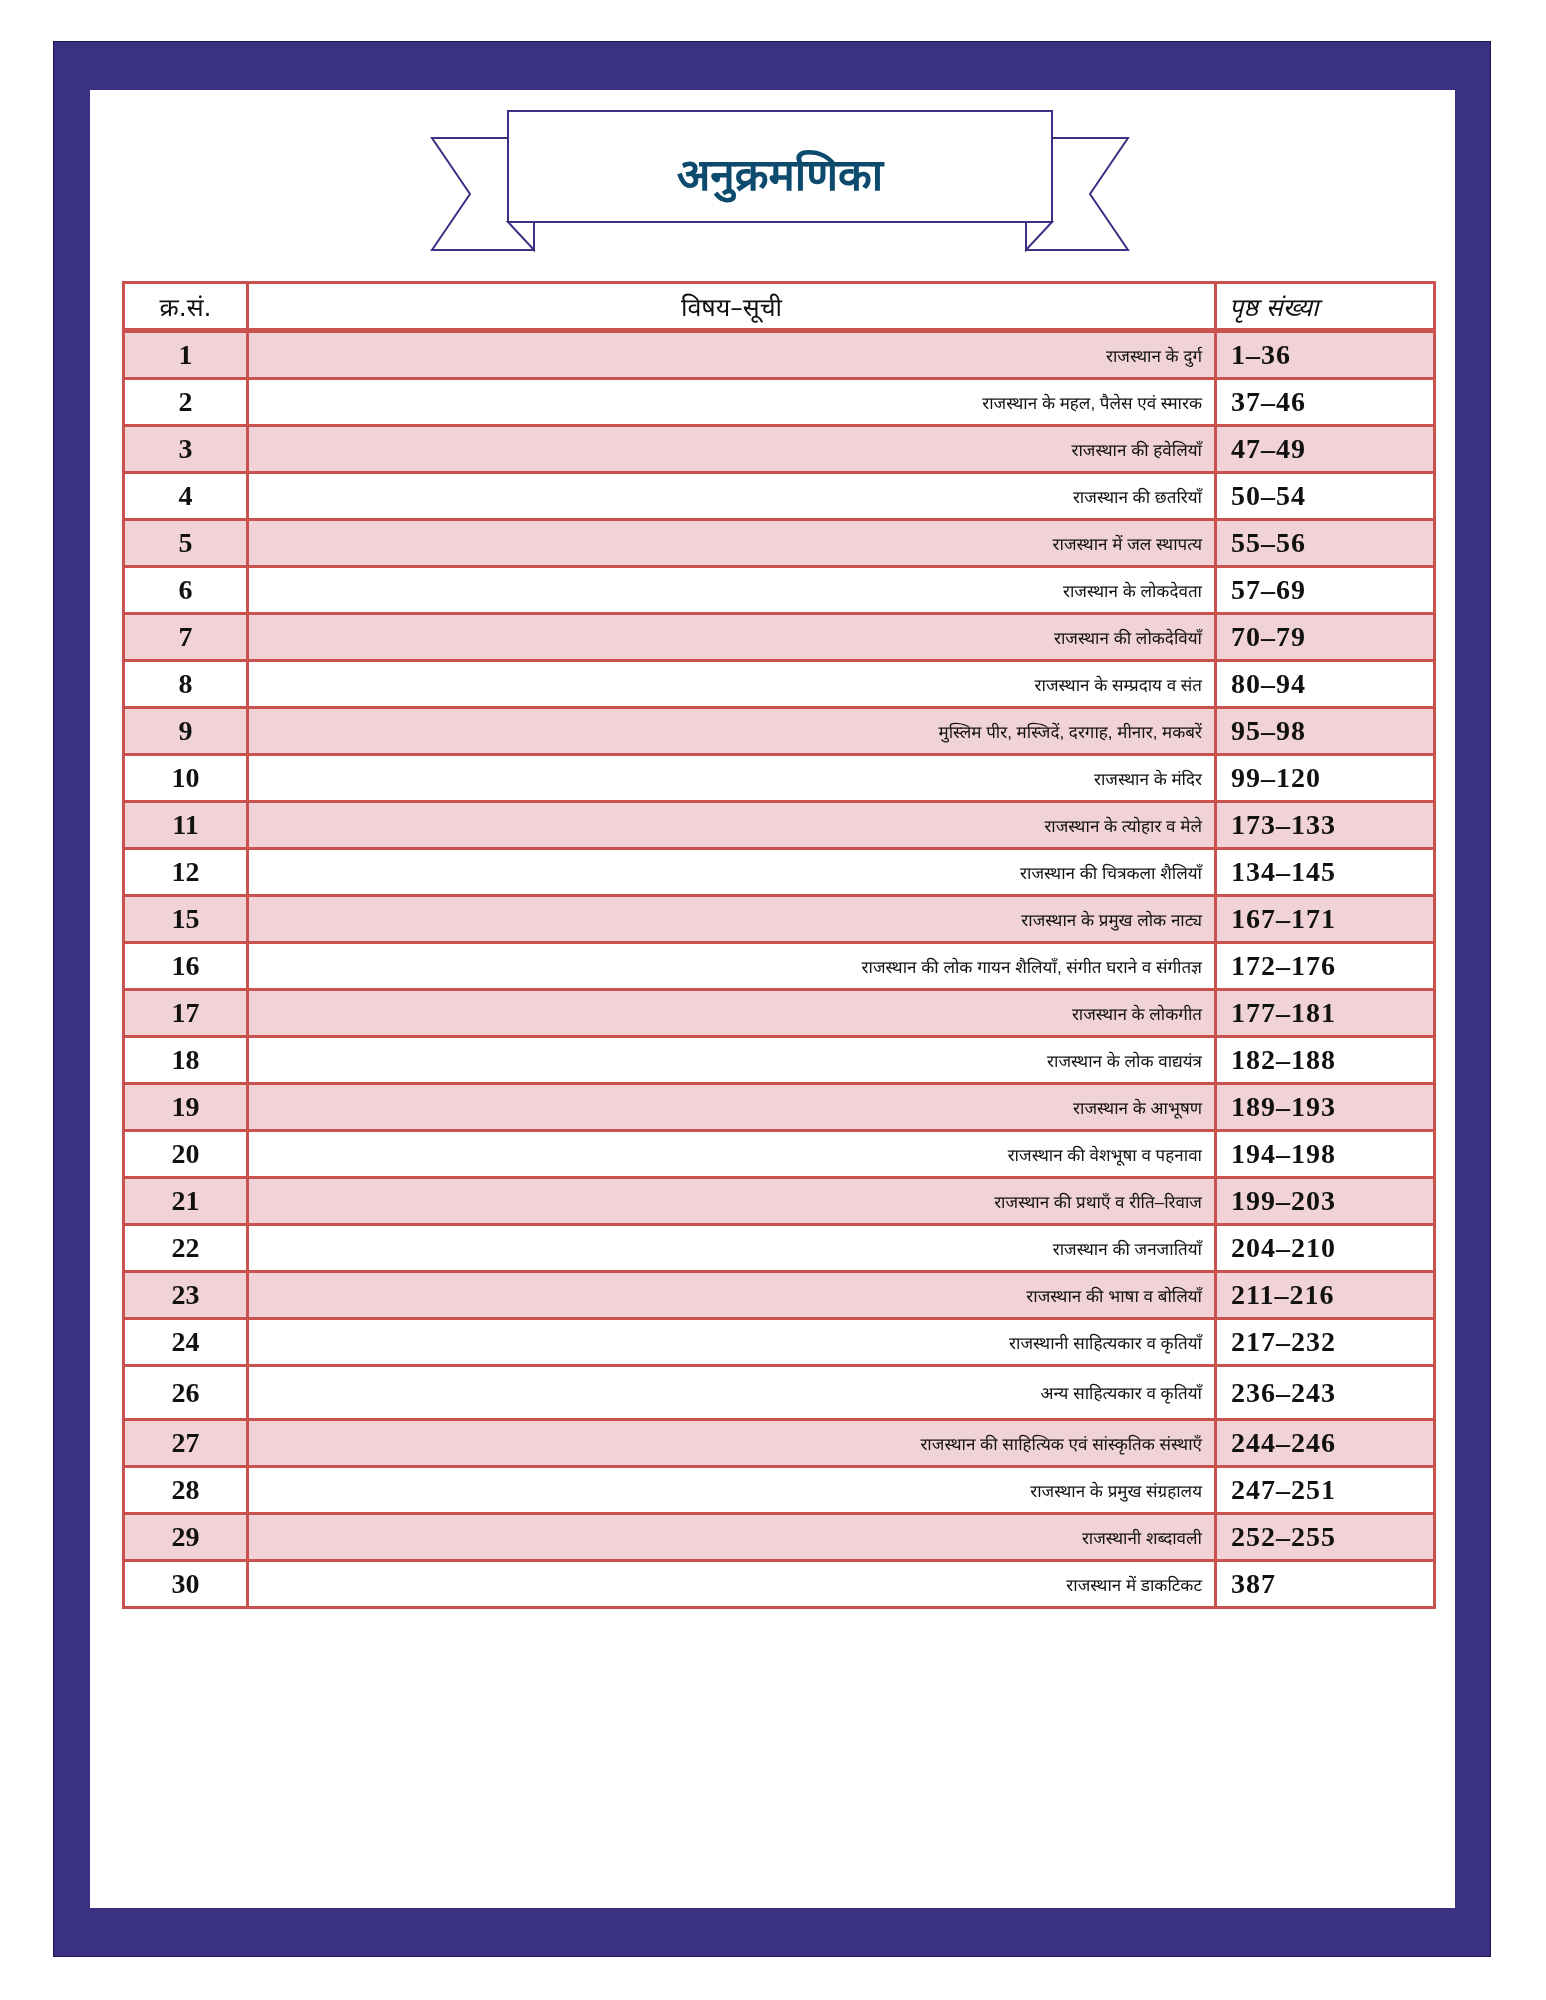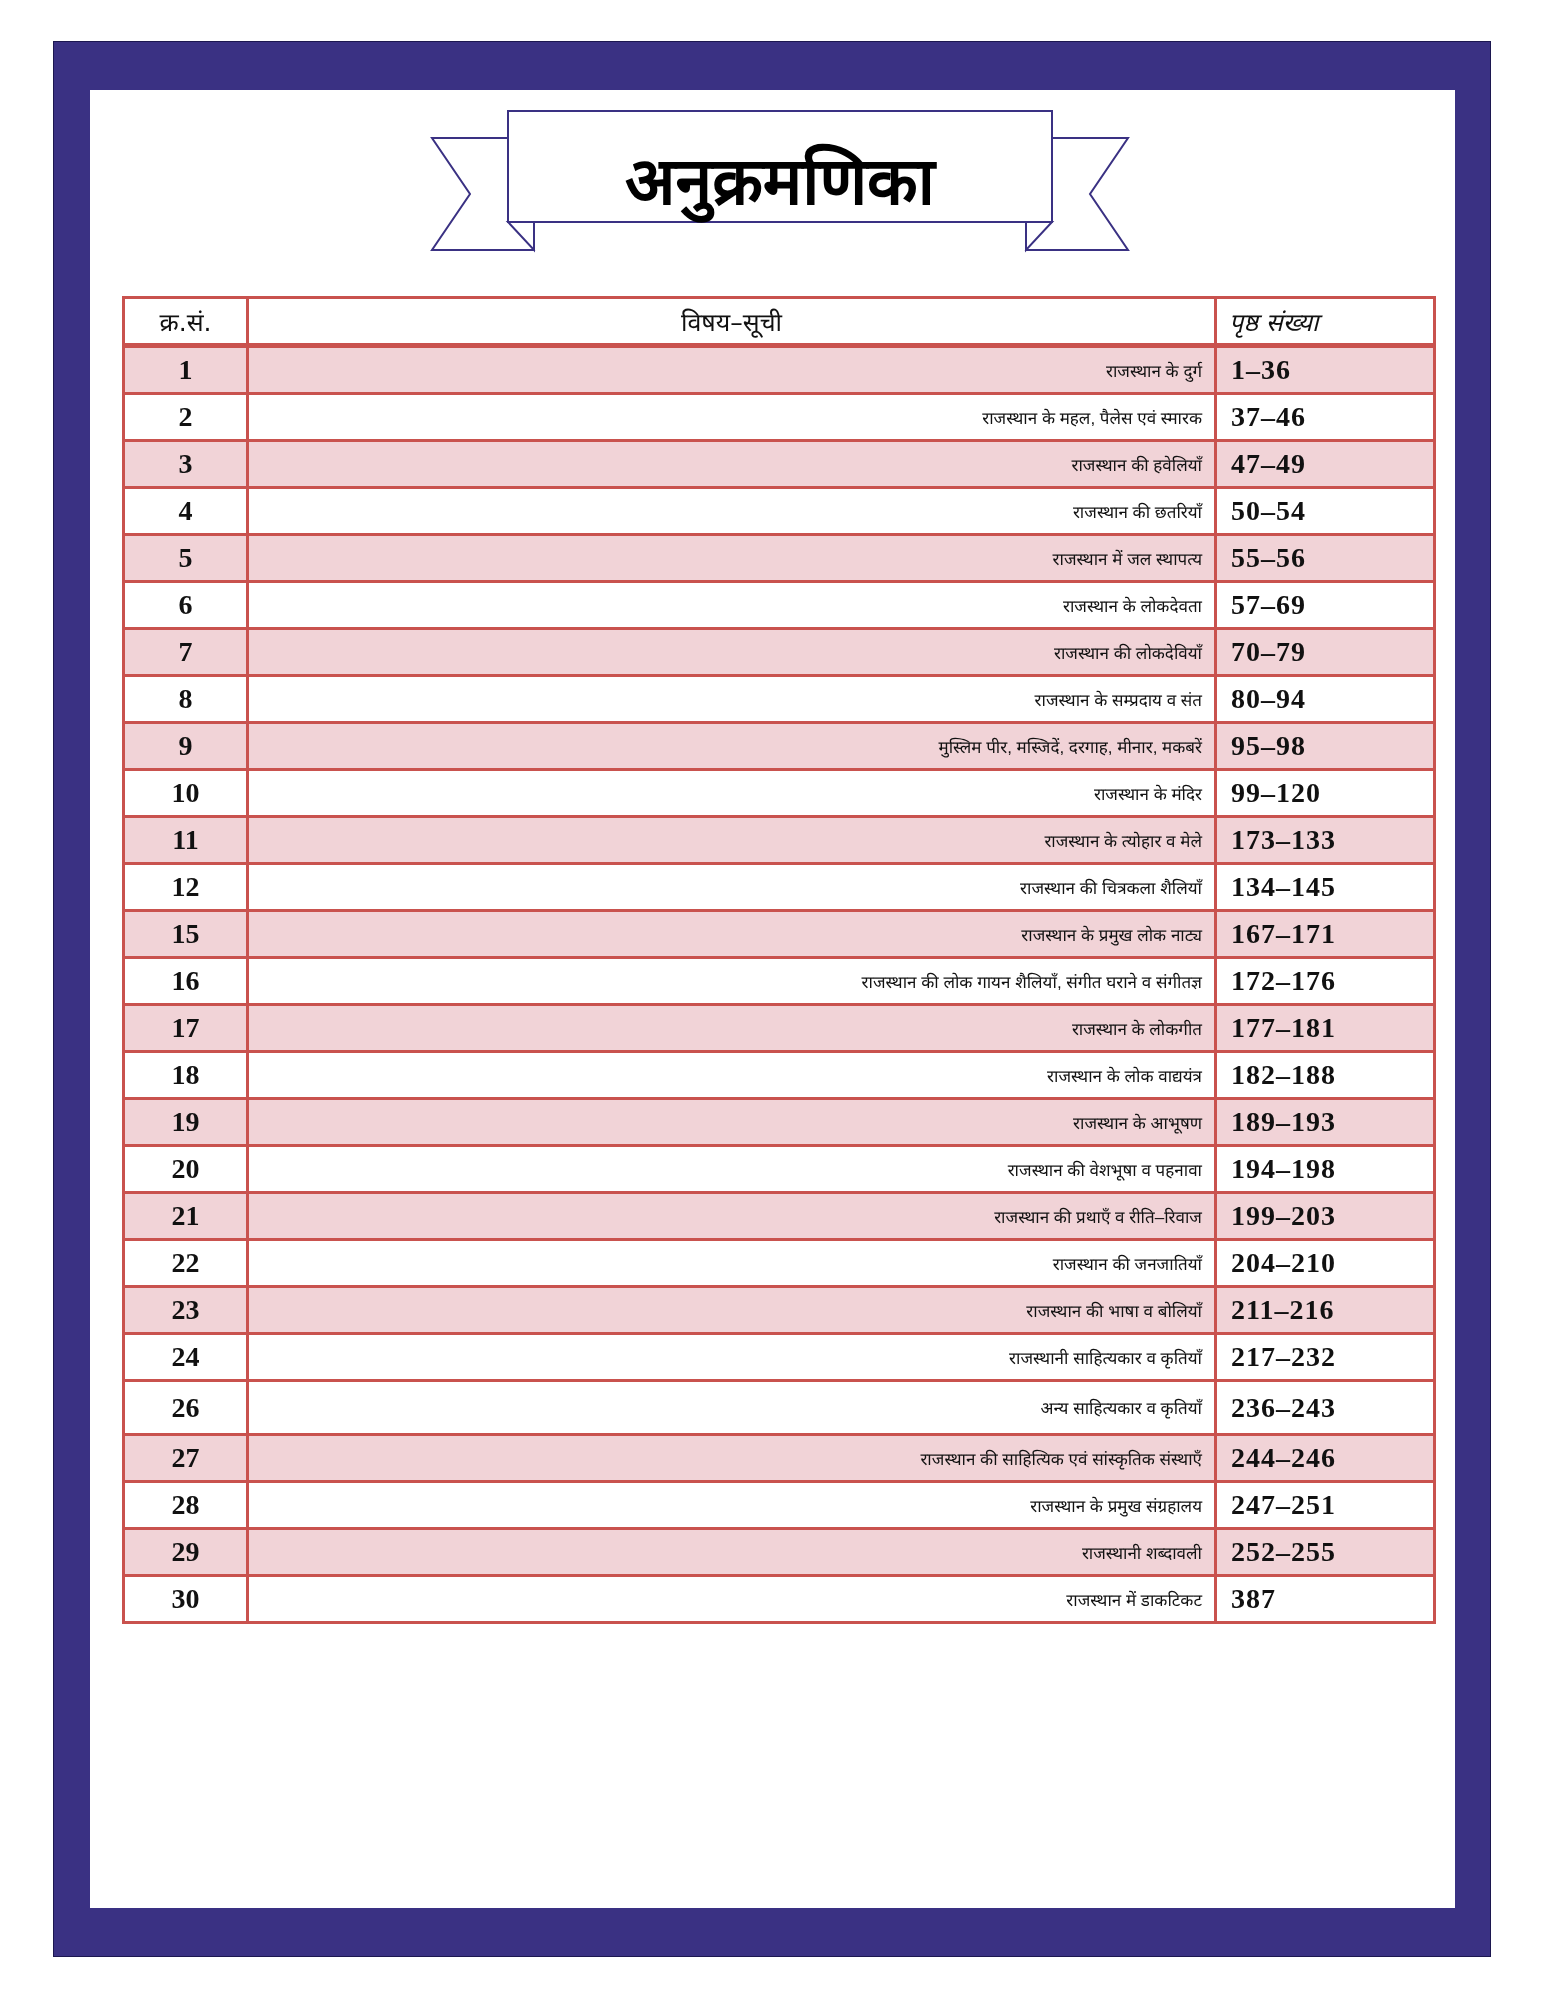--- a/index.html
+++ b/index.html
@@ -1,22 +1,22 @@
 <!DOCTYPE html>
 <html><head>
 <meta charset="utf-8">
 <style>
   html, body { margin:0; padding:0; background:#ffffff; }
   body { width:1546px; height:2000px; position:relative; overflow:hidden; font-family:"Liberation Serif", serif; }
   .frame { position:absolute; left:53px; top:41px; width:1438px; height:1916px; background:#3a3183; box-shadow: inset 0 0 0 1px #1c1750; }
   .inner { position:absolute; left:90px; top:90px; width:1365px; height:1818px; background:#ffffff; }
   .ribbon { position:absolute; left:420px; top:100px; width:720px; height:170px; }
   .ribbon svg { position:absolute; left:0; top:0; }
-  .title { position:absolute; left:0; top:37px; width:720px; text-align:center; font-family:"DejaVu Sans", sans-serif; font-weight:bold; font-size:66px; color:#000000; line-height:90px; }
-  .toc { position:absolute; left:122px; top:296px; width:1311px; border-collapse:collapse; table-layout:fixed;padding-left:33px; }
+  .title { position:absolute; left:0; top:30px; width:720px; text-align:center; font-family:"DejaVu Sans", sans-serif; font-weight:bold; font-size:44px; color:#0c4a6e; line-height:90px; }
+  .toc { position:absolute; left:122px; top:281px; width:1311px; border-collapse:collapse; table-layout:fixed;padding-left:33px; }
   .toc th, .toc td { border:3px solid #c9524e; padding:0 12px; font-size:28px; color:#111; white-space:nowrap; overflow:hidden; }
   .toc th { height:44px; font-family:"DejaVu Sans", sans-serif; font-weight:normal; font-size:25px; background:#ffffff; border-bottom-width:5px; }
   .toc td { height:44px; }
   .toc td.num { text-align:center; font-weight:bold; font-size:28px; }
   .toc td.topic { font-family:Liberation Sans, sans-serif; font-size:17px;text-align:right; }
   .toc td.pages { font-weight:bold; font-size:28px; padding-left:14px; letter-spacing:1px; }
   .toc tr.alt td { background:#f1d3d7; }
   .toc tr.tall td { height:51px; }
   .col-num { width:124px; }
   .col-topic { width:968px; }

